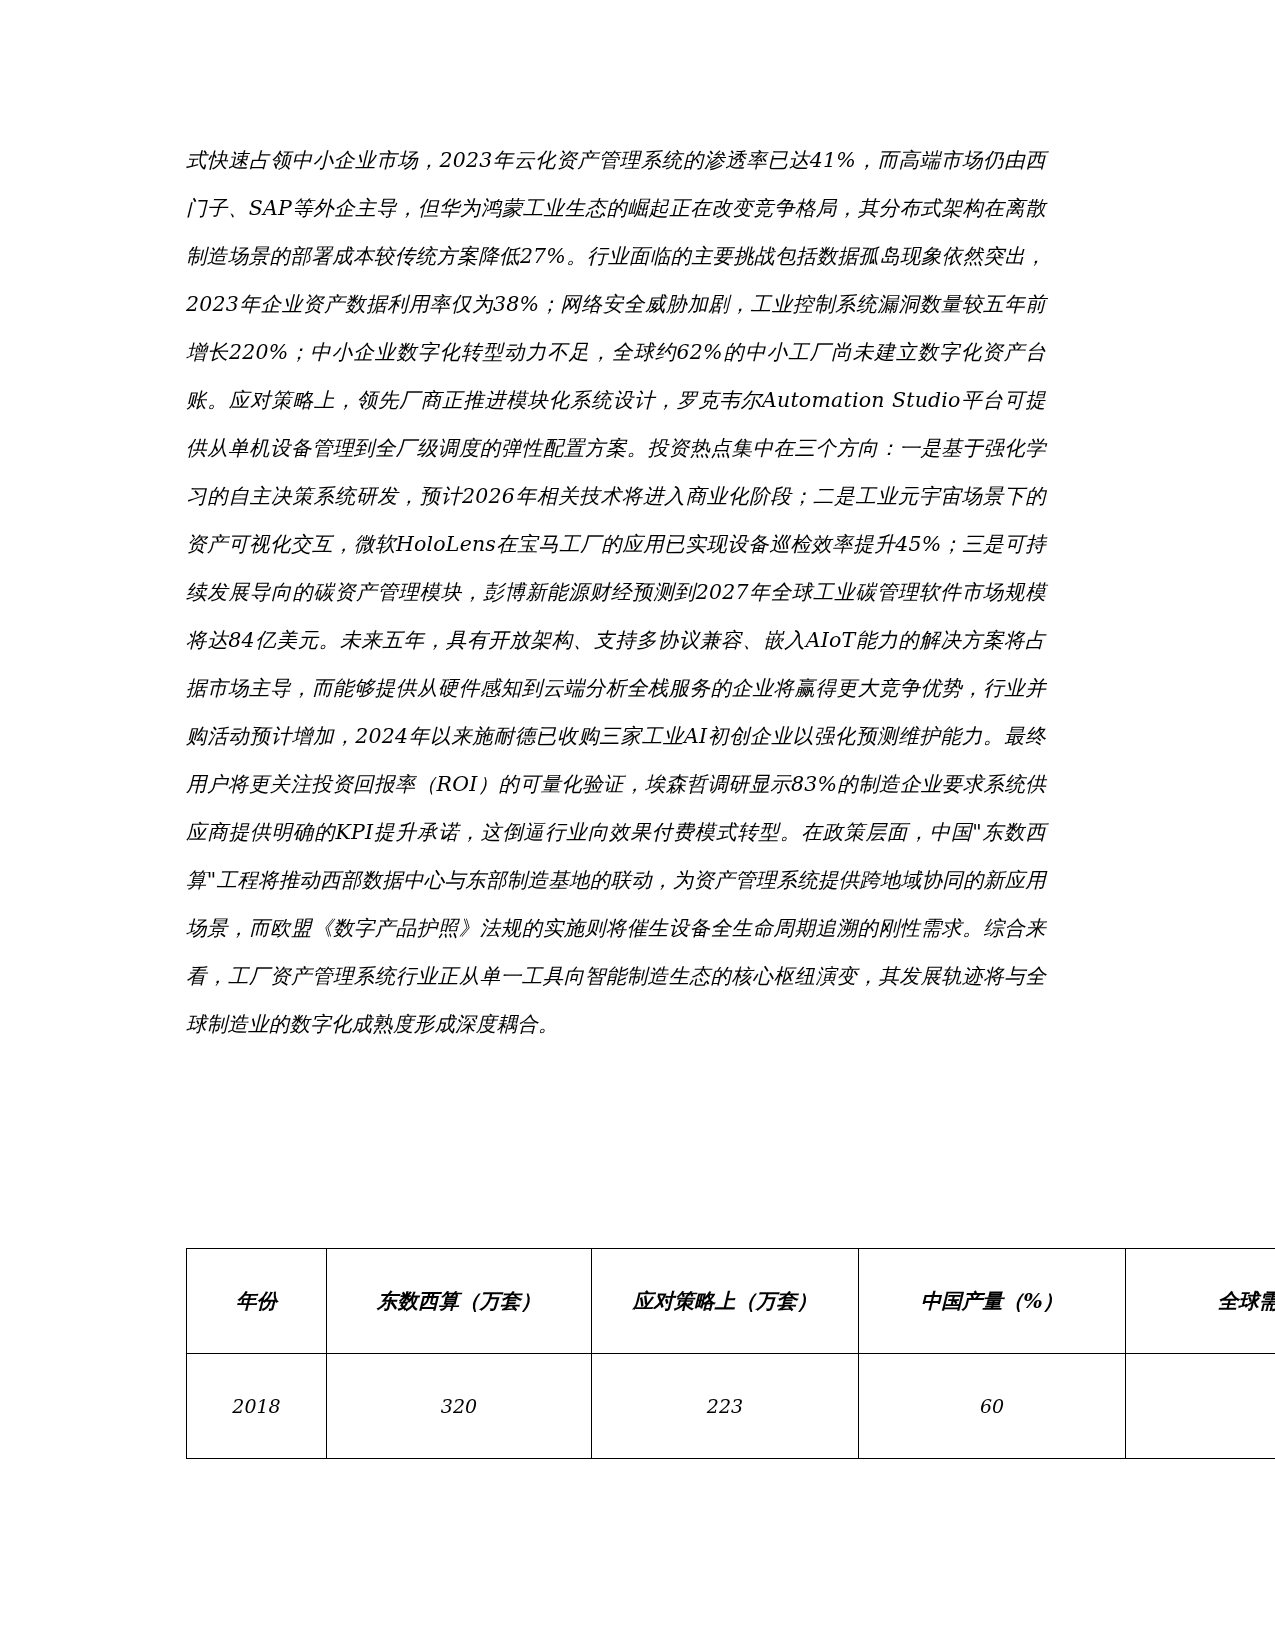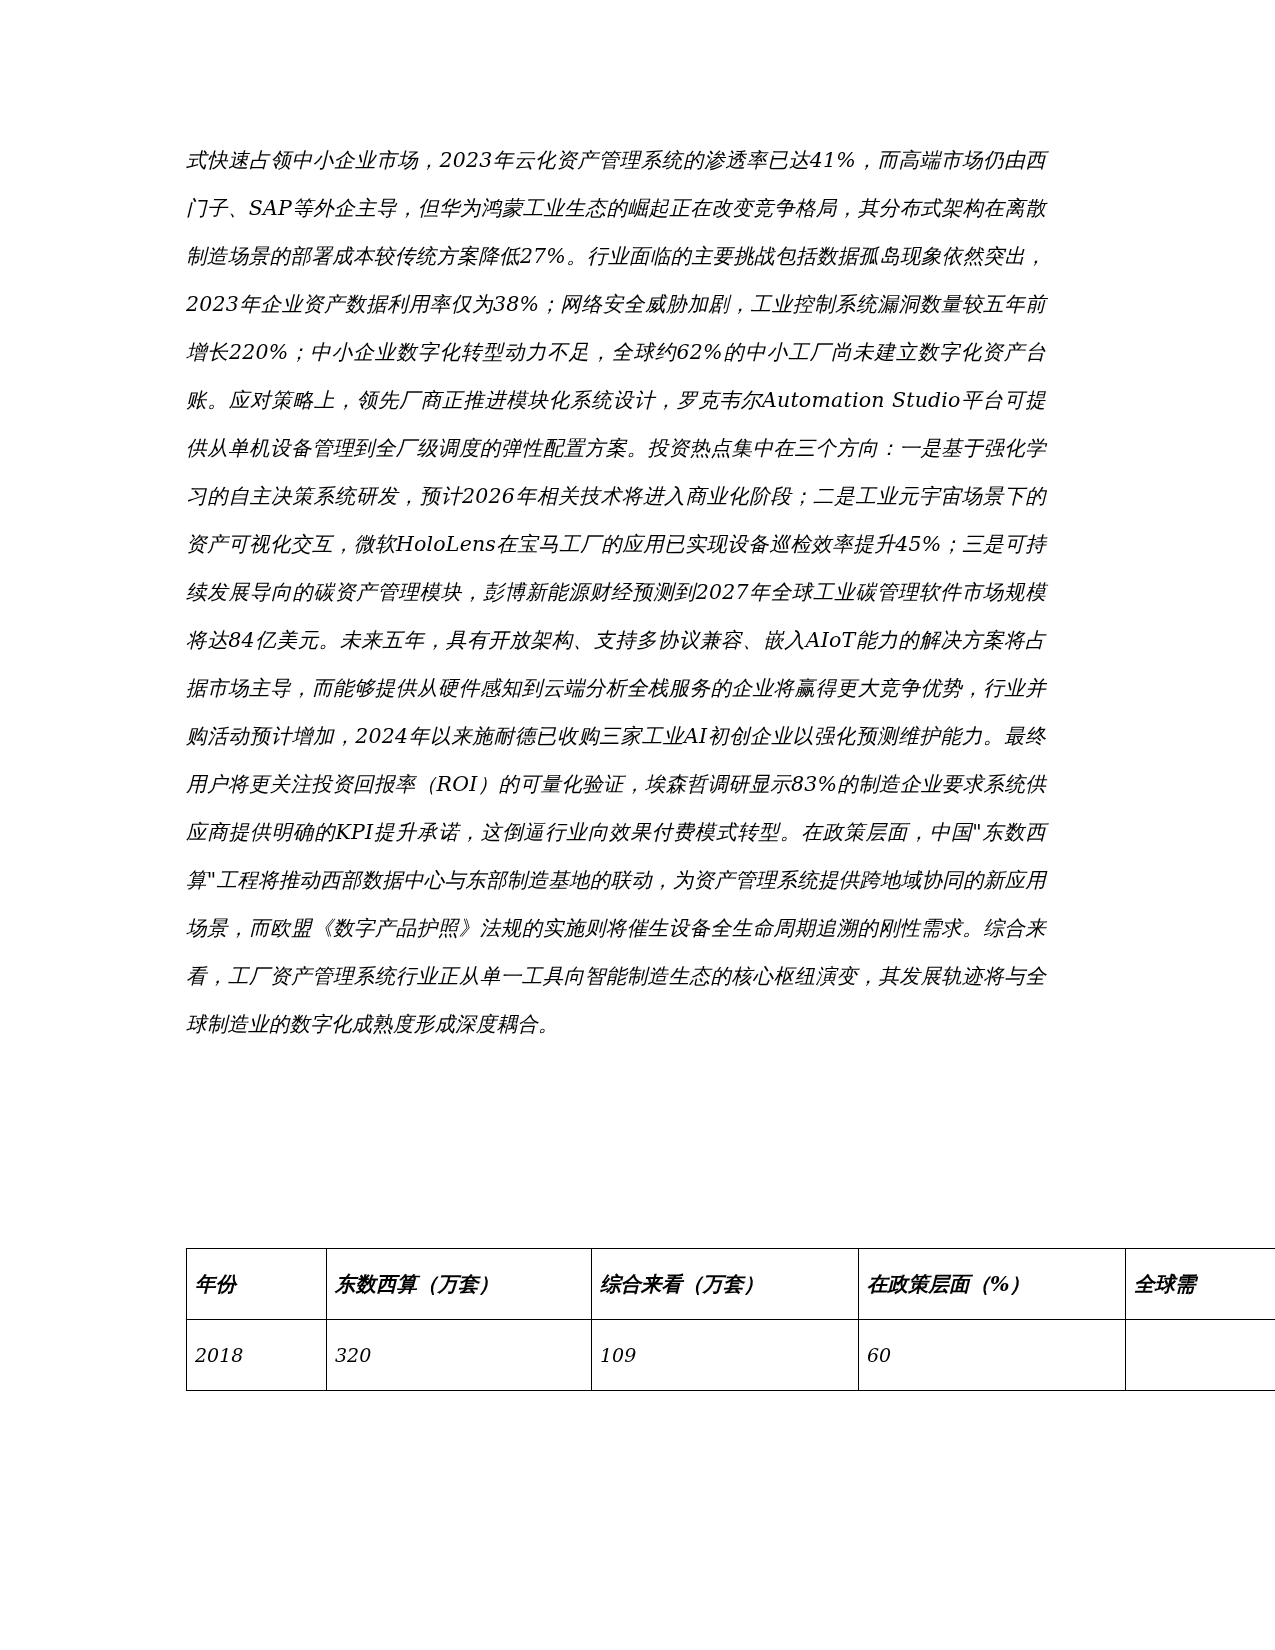--- a/index.html
+++ b/index.html
@@ -46,23 +46,23 @@
   table.data-table {
     border-collapse: collapse;
     table-layout: fixed;
     width: 1100px;
     font-size: 19px;
   }
   table.data-table th,
   table.data-table td {
     border: 1px solid #000000;
     height: 70px;
-    text-align: left;
+    text-align: center;
     vertical-align: middle;
-    padding: 0 8px;
+    padding: 17px 8px;
   }
   table.data-table th {
     font-weight: bold;
     font-size: 20.5px;
   }
   table.data-table td {
     font-weight: normal;
   }
   .col-year { width: 123px; }
   .col-cap { width: 248px; }
@@ -82,30 +82,30 @@
   <div class="body-text">
     <p>式快速占领中小企业市场，2023年云化资产管理系统的渗透率已达41%，而高端市场仍由西门子、SAP等外企主导，但华为鸿蒙工业生态的崛起正在改变竞争格局，其分布式架构在离散制造场景的部署成本较传统方案降低27%。行业面临的主要挑战包括数据孤岛现象依然突出，2023年企业资产数据利用率仅为38%；网络安全威胁加剧，工业控制系统漏洞数量较五年前增长220%；中小企业数字化转型动力不足，全球约62%的中小工厂尚未建立数字化资产台账。应对策略上，领先厂商正推进模块化系统设计，罗克韦尔Automation Studio平台可提供从单机设备管理到全厂级调度的弹性配置方案。投资热点集中在三个方向：一是基于强化学习的自主决策系统研发，预计2026年相关技术将进入商业化阶段；二是工业元宇宙场景下的资产可视化交互，微软HoloLens在宝马工厂的应用已实现设备巡检效率提升45%；三是可持续发展导向的碳资产管理模块，彭博新能源财经预测到2027年全球工业碳管理软件市场规模将达84亿美元。未来五年，具有开放架构、支持多协议兼容、嵌入AIoT能力的解决方案将占据市场主导，而能够提供从硬件感知到云端分析全栈服务的企业将赢得更大竞争优势，行业并购活动预计增加，2024年以来施耐德已收购三家工业AI初创企业以强化预测维护能力。最终用户将更关注投资回报率（ROI）的可量化验证，埃森哲调研显示83%的制造企业要求系统供应商提供明确的KPI提升承诺，这倒逼行业向效果付费模式转型。在政策层面，中国"东数西算"工程将推动西部数据中心与东部制造基地的联动，为资产管理系统提供跨地域协同的新应用场景，而欧盟《数字产品护照》法规的实施则将催生设备全生命周期追溯的刚性需求。综合来看，工厂资产管理系统行业正从单一工具向智能制造生态的核心枢纽演变，其发展轨迹将与全球制造业的数字化成熟度形成深度耦合。</p>
   </div>
 
   <div class="table-wrap">
     <table class="data-table">
       <thead>
         <tr>
           <th class="col-year">年份</th>
           <th class="col-cap">东数西算（万套）</th>
-          <th class="col-cn">综合来看（万套）</th>
-          <th class="col-util">在政策层面（%）</th>
+          <th class="col-cn">应对策略上（万套）</th>
+          <th class="col-util">中国产量（%）</th>
           <th class="col-demand clip-right">全球需</th>
         </tr>
       </thead>
       <tbody>
         <tr>
           <td class="col-year">2018</td>
           <td class="col-cap">320</td>
-          <td class="col-cn">109</td>
+          <td class="col-cn">223</td>
           <td class="col-util">60</td>
           <td class="col-demand clip-right"></td>
         </tr>
       </tbody>
     </table>
   </div>
 
 </div>
 
 </body></html>

